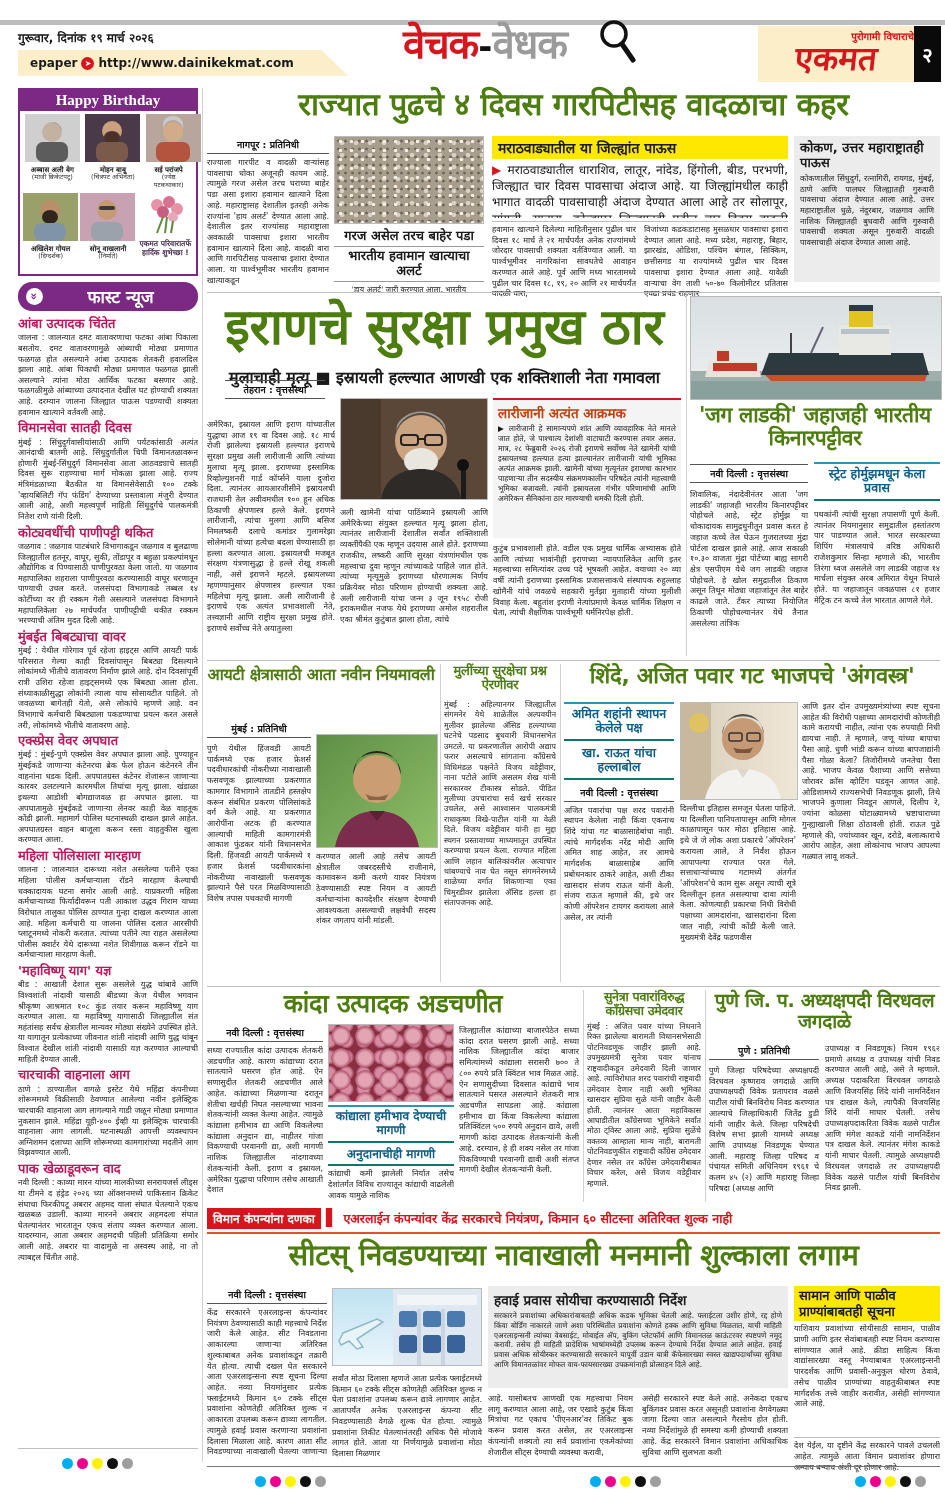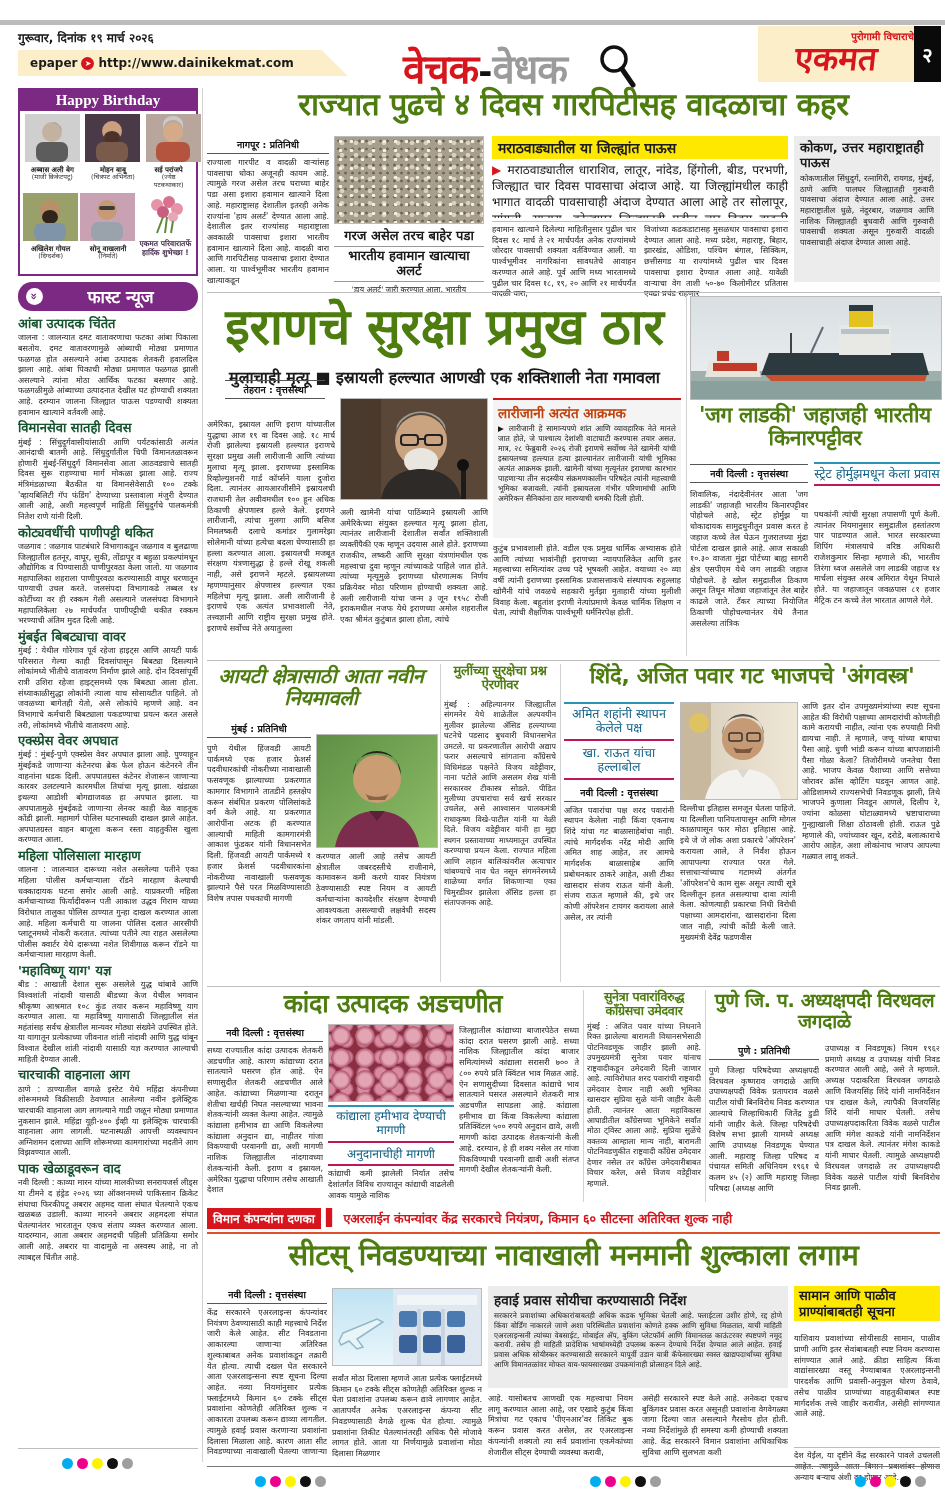--- a/index.html
+++ b/index.html
@@ -3,42 +3,42 @@
 <meta charset="utf-8">
 <style>
   html,body{margin:0;padding:0;background:#ffffff;}
   #page{position:relative;width:945px;height:1501px;background:#fff;overflow:hidden;
         font-family:"DejaVu Sans","Liberation Sans",sans-serif;color:#1a1a1a;}
   .abs{position:absolute;}
   .body-txt{font-size:8px;line-height:1.34;text-align:justify;color:#232323;overflow:hidden;}
   .dateline{font-weight:bold;font-size:9.5px;text-align:center;color:#111;
             border-bottom:1px solid #555;padding-bottom:2px;margin-bottom:4px;}
   .h-story{font-weight:bold;color:#4d7c0f;text-align:center;line-height:1.08;letter-spacing:-.3px;}
-  .teal-sub{font-weight:normal;color:#0e5f86;text-align:center;line-height:1.15;
-            border-top:2px solid #2b93b5;border-bottom:2px solid #be185d;padding:3px 0;}
+  .teal-sub{font-weight:bold;color:#0e5f86;text-align:center;line-height:1.15;
+            border-top:2px solid #2b93b5;border-bottom:2px solid #0f766e;padding:3px 0;}
   .rule-h{background:#bdbdbd;height:1px;}
   .vline{width:1px;background:#d2d2d2;}
   .dots{display:flex;gap:4px;}
   .dots i{width:11px;height:11px;border-radius:50%;display:block;}
   .d0{background:#00aeef}.d1{background:#ec008c}.d2{background:#fff200}.d3{background:#111}.d4{background:#9e9e9e}
   .photo{overflow:hidden;border:1px solid #bbb;}
   .speckle{background-color:#a79e8e;
      background-image:radial-gradient(#f3efe4 1.5px,transparent 2.2px),
                       radial-gradient(#6f6757 1px,transparent 1.6px),
                       radial-gradient(#d9d2c2 2px,transparent 2.7px);
      background-size:11px 9px,7px 8px,14px 12px;}
   .onions{background-color:#8a2f42;
      background-image:radial-gradient(circle,#e3a4b4 38%,#b25a72 58%,transparent 62%),
                       radial-gradient(circle,#d88ba0 40%,#a34a62 60%,transparent 64%);
      background-size:24px 22px,17px 16px;background-position:0 0,9px 8px;}
   .graybox{background:#ececec;padding:5px 6px;}
   .yellowbar{background:var(--yellow,#ffe800);font-weight:bold;}
   .kicker-label{background:var(--red,#d6151c);color:#fff;font-weight:bold;font-size:12px;padding:2px 6px;display:inline-block;}
   .kicker-text{color:var(--red,#d6151c);font-weight:bold;font-size:12.5px;}
-  .fn-title{font-size:13px;font-weight:bold;color:#14532d;margin:3px 0 2px;line-height:1.1;}
+  .fn-title{font-size:13px;font-weight:bold;color:#be185d;margin:3px 0 2px;line-height:1.1;}
   .fn-body{font-size:8px;line-height:1.33;text-align:justify;color:#232323;}
   .bday-name{font-size:7px;font-weight:bold;text-align:center;line-height:1.2;}
   .bday-role{font-size:6.5px;text-align:center;line-height:1.2;color:#333;}
   .boxed-red{background:#f4f4f4;border-top:2px solid var(--red,#d6151c);padding:4px 5px;}
 </style>
 </head>
 <body>
 
 <div id="page">
 
@@ -47,21 +47,21 @@
   <div class="abs" style="left:18px;top:29px;font-size:12px;font-weight:bold;">गुरूवार, दिनांक १९ मार्च २०२६</div>
 
   <div class="abs" style="left:18px;top:50px;width:330px;height:26px;background:var(--cream,#fbeec9);
        clip-path:polygon(0 0,92% 0,100% 100%,0 100%);display:flex;align-items:center;padding-left:12px;box-sizing:border-box;">
     <span style="font-weight:bold;font-size:12px;">epaper</span>
     <span style="width:13px;height:13px;border-radius:50%;background:var(--red,#d6151c);color:#fff;font-size:8px;
           display:inline-flex;align-items:center;justify-content:center;margin:0 4px;">➤</span>
     <span style="font-weight:bold;font-size:12px;">http://www.dainikekmat.com</span>
   </div>
 
-  <div class="abs" style="left:330px;top:40px;width:310px;text-align:center;">
+  <div class="abs" style="left:330px;top:15px;width:310px;text-align:center;">
     <span style="font-size:40px;font-weight:bold;color:var(--red,#d6151c);letter-spacing:-1px;">वेचक</span><span style="font-size:34px;font-weight:bold;color:#111;">-</span><span style="font-size:40px;font-weight:bold;color:#9b9b9b;letter-spacing:-1px;">वेधक</span>
     <svg width="40" height="44" viewBox="0 0 40 44" style="position:absolute;right:4px;top:4px;">
       <circle cx="18" cy="15" r="12" fill="rgba(255,255,255,.55)" stroke="#111" stroke-width="3.5"></circle>
       <line x1="26" y1="25" x2="37" y2="41" stroke="#111" stroke-width="5" stroke-linecap="round"></line>
     </svg>
   </div>
 
   <div class="abs" style="left:758px;top:26px;width:156px;height:56px;background:var(--cream,#fbeec9);text-align:center;">
     <div style="font-size:10px;font-weight:bold;color:var(--red,#d6151c);margin-top:3px;text-align:right;">पुरोगामी विचाराचे</div>
     <div style="font-size:33px;font-weight:bold;color:var(--red,#d6151c);line-height:.95;transform:skewX(-6deg);">एकमत</div>
@@ -287,21 +287,21 @@
   <div class="abs" style="left:690px;top:464px;width:118px;">
     <div class="dateline" style="border-top:1px solid #555;padding-top:2px;">नवी दिल्ली : वृत्तसंस्था</div>
   </div>
   <div class="abs body-txt" style="left:690px;top:490px;width:118px;height:166px;">शिवालिक, नंदादेवीनंतर आता 'जग लाडकी' जहाजही भारतीय किनारपट्टीवर पोहोचले आहे, स्ट्रेट होर्मुझ या धोकादायक सामुद्रधुनीतून प्रवास करत हे जहाज कच्चे तेल घेऊन गुजरातच्या मुंद्रा पोर्टला दाखल झाले आहे. आज सकाळी १०.३० वाजता मुंद्रा पोर्टच्या बाह्य सागरी क्षेत्र एसपीएम येथे जग लाडकी जहाज पोहोचले. हे खोल समुद्रातील ठिकाण असून तिथून मोठ्या जहाजांतून तेल बाहेर काढले जाते. टँकर त्याच्या नियोजित ठिकाणी पोहोचल्यानंतर येथे तैनात असलेल्या तांत्रिक</div>
 
   <div class="abs teal-sub" style="left:814px;top:462px;width:126px;font-size:12.5px;">स्ट्रेट होर्मुझमधून केला प्रवास</div>
   <div class="abs body-txt" style="left:814px;top:510px;width:126px;height:146px;">पथकांनी त्यांची सुरक्षा तपासणी पूर्ण केली. त्यानंतर नियमानुसार समुद्रातील हस्तांतरण पार पाडण्यात आले. भारत सरकारच्या शिपिंग मंत्रालयाचे वरिष्ठ अधिकारी राजेशकुमार सिन्हा म्हणाले की, भारतीय तिरंगा ध्वज असलेले जग लाडकी जहाज १४ मार्चला संयुक्त अरब अमिरात येथून निघाले होते. या जहाजातून जवळपास ८१ हजार मेट्रिक टन कच्चे तेल भारतात आणले गेले.</div>
 
   <div class="abs rule-h" style="left:207px;top:660px;width:733px;"></div>
 
-  <div class="abs h-story" style="left:207px;top:666px;width:228px;font-size:20px;font-style:italic;">आयटी क्षेत्रासाठी आता नवीन नियमावली</div>
+  <div class="abs h-story" style="left:207px;top:666px;width:228px;font-size:16px;">आयटी क्षेत्रासाठी आता नवीन नियमावली</div>
   <div class="abs" style="left:207px;top:722px;width:104px;">
     <div class="dateline">मुंबई : प्रतिनिधी</div>
   </div>
   <div class="abs body-txt" style="left:207px;top:744px;width:104px;height:236px;">पुणे येथील हिंजवडी आयटी पार्कमध्ये एक हजार फ्रेशर्स पदवीधारकांची नोकरीच्या नावाखाली फसवणूक झाल्याच्या प्रकरणात कामगार विभागाने तातडीने हस्तक्षेप करून संबंधित प्रकरण पोलिसांकडे वर्ग केले आहे. या प्रकरणात आरोपींना अटक ही करण्यात आल्याची माहिती कामगारमंत्री आकाश फुंडकर यांनी विधानसभेत दिली. हिंजवडी आयटी पार्कमध्ये १ हजार फ्रेशर्स पदवीधारकांना नोकरीच्या नावाखाली फसवणूक झाल्याने पैसे परत मिळविण्यासाठी विशेष तपास पथकाची मागणी</div>
   <svg class="abs photo" style="left:316px;top:734px;" width="120" height="112" viewBox="0 0 120 112">
     <defs>
         <linearGradient id="grn" x1="0" y1="0" x2="1" y2="1">
           <stop offset="0" stop-color="#5e8f45"></stop>
           <stop offset="1" stop-color="#8fbf68"></stop>
         </linearGradient>
@@ -421,21 +421,21 @@
 
   <div class="abs graybox" style="left:488px;top:1286px;width:300px;height:102px;box-sizing:border-box;">
     <div style="font-weight:bold;font-size:13.5px;margin-bottom:2px;">हवाई प्रवास सोयीचा करण्यासाठी निर्देश</div>
     <div style="font-size:7.4px;line-height:1.32;text-align:justify;height:74px;overflow:hidden;">सरकारने प्रवाशांच्या अधिकारांबाबतही अधिक कडक भूमिका घेतली आहे. फ्लाईटला उशीर होणे, रद्द होणे किंवा बोर्डिंग नाकारले जाणे अशा परिस्थितीत प्रवाशांना कोणते हक्क आणि सुविधा मिळतात, याची माहिती एअरलाइन्सनी त्यांच्या वेबसाईट, मोबाईल अ‍ॅप, बुकिंग प्लेटफॉर्म आणि विमानतळ काऊंटरवर स्पष्टपणे नमूद करावी. तसेच ही माहिती प्रादेशिक भाषांमध्येही उपलब्ध करून देण्याचे निर्देश देण्यात आले आहेत. हवाई प्रवास अधिक सोयीस्कर करण्यासाठी सरकारने यापूर्वी उडान यात्री कॅफेसारख्या स्वस्त खाद्यपदार्थांच्या सुविधा आणि विमानतळांवर मोफत वाय-फायसारख्या उपक्रमांनाही प्रोत्साहन दिले आहे.</div>
   </div>
   <div class="abs body-txt" style="left:488px;top:1394px;width:145px;height:68px;">आहे. यासोबतच आणखी एक महत्त्वाचा नियम लागू करण्यात आला आहे, जर एखादे कुटुंब किंवा मित्रांचा गट एकाच 'पीएनआर'वर तिकिट बुक करून प्रवास करत असेल, तर एअरलाइन्स कंपन्यांनी शक्यतो त्या सर्व प्रवाशांना एकमेकांच्या शेजारील सीट्स देण्याची व्यवस्था करावी,</div>
   <div class="abs body-txt" style="left:642px;top:1394px;width:146px;height:68px;">असेही सरकारने स्पष्ट केले आहे. अनेकदा एकाच बुकिंगवर प्रवास करत असूनही प्रवाशांना वेगवेगळ्या जागा दिल्या जात असल्याने गैरसोय होत होती. नव्या निर्देशांमुळे ही समस्या कमी होण्याची शक्यता आहे. केंद्र सरकारने विमान प्रवाशांना अधिकाधिक सुविधा आणि सुलभता कशी</div>
 
   <div class="abs" style="left:794px;top:1286px;width:146px;">
     <div class="yellowbar" style="font-size:13px;padding:2px 5px;line-height:1.2;">सामान आणि पाळीव प्राण्यांबाबतही सूचना</div>
-    <div class="body-txt" style="height:110px;margin-top:13px;">याशिवाय प्रवाशांच्या सोयीसाठी सामान, पाळीव प्राणी आणि इतर सेवांबाबतही स्पष्ट नियम करण्यास सांगण्यात आले आहे. क्रीडा साहित्य किंवा वाद्यांसारख्या वस्तू नेण्याबाबत एअरलाइन्सनी पारदर्शक आणि प्रवासी-अनुकूल धोरण ठेवावे, तसेच पाळीव प्राण्यांच्या वाहतुकीबाबत स्पष्ट मार्गदर्शक तत्त्वे जाहीर करावीत, असेही सांगण्यात आले आहे.</div>
+    <div class="body-txt" style="height:110px;margin-top:3px;">याशिवाय प्रवाशांच्या सोयीसाठी सामान, पाळीव प्राणी आणि इतर सेवांबाबतही स्पष्ट नियम करण्यास सांगण्यात आले आहे. क्रीडा साहित्य किंवा वाद्यांसारख्या वस्तू नेण्याबाबत एअरलाइन्सनी पारदर्शक आणि प्रवासी-अनुकूल धोरण ठेवावे, तसेच पाळीव प्राण्यांच्या वाहतुकीबाबत स्पष्ट मार्गदर्शक तत्त्वे जाहीर करावीत, असेही सांगण्यात आले आहे.</div>
     <div class="rule-h" style="margin:3px 0;"></div>
     <div class="body-txt" style="height:50px;">देश येईल, या दृष्टीने केंद्र सरकारने पावले उचलली आहेत. त्यामुळे आता विमान प्रवाशांवर होणारा अन्याय बऱ्याच अंशी दूर होणार आहे.</div>
   </div>
 
   <div class="abs rule-h" style="left:207px;top:1466px;width:733px;background:#777;"></div>
   <div class="abs dots" style="left:255px;top:1476px;">
       <i class="d0"></i>
       <i class="d1"></i>
       <i class="d2"></i>
       <i class="d3"></i>

